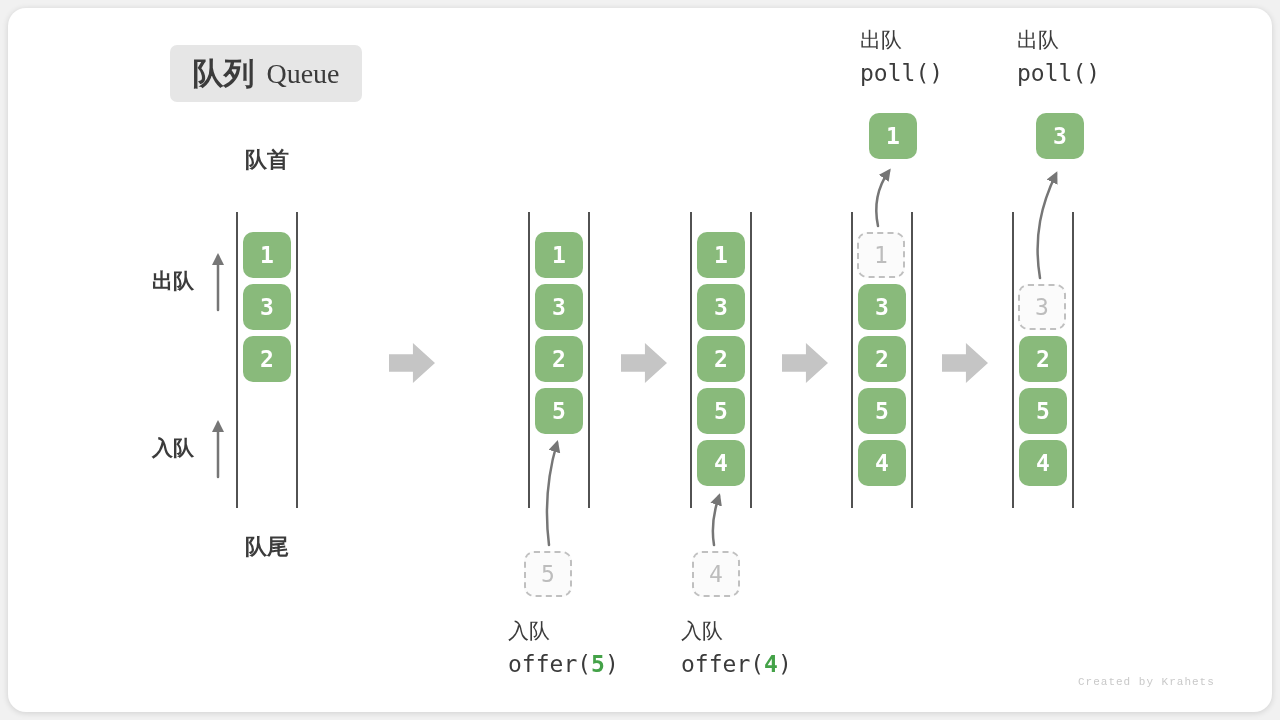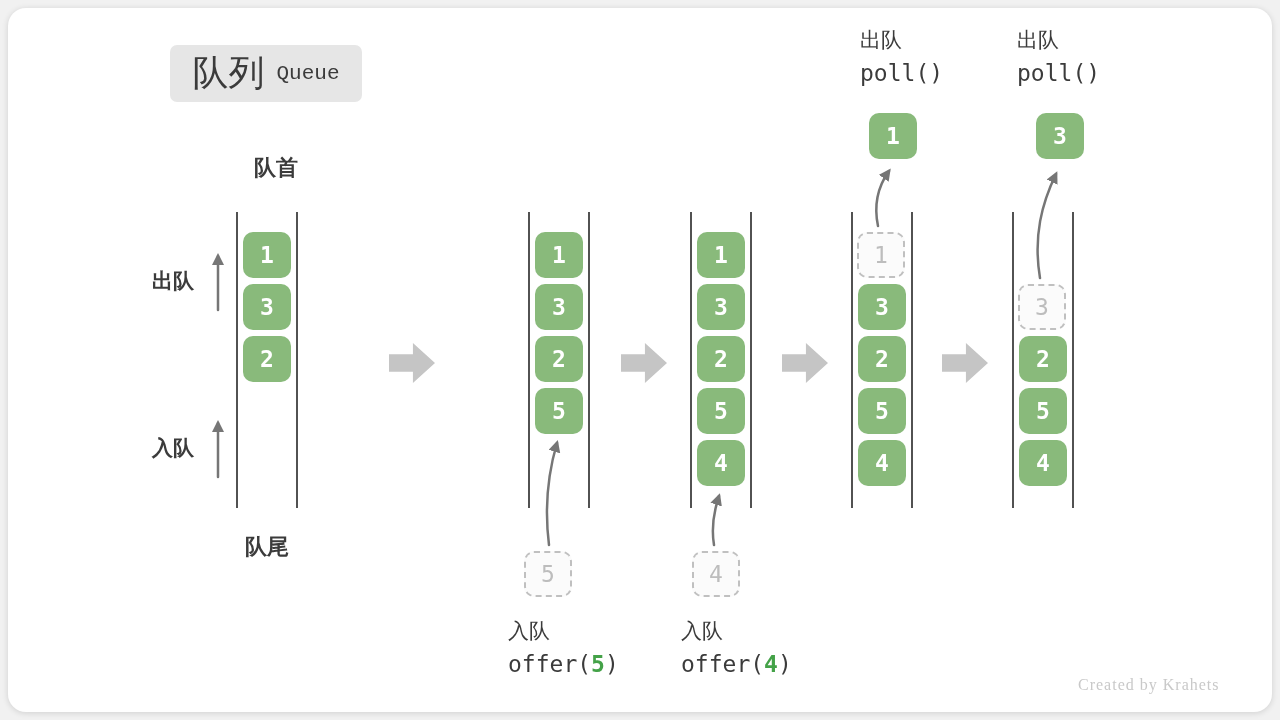--- a/index.html
+++ b/index.html
@@ -24,22 +24,22 @@
   .card{
     position:absolute;left:8px;top:8px;width:1264px;height:704px;
     background:#FFFFFF;border-radius:18px;
     box-shadow:0 1px 6px rgba(0,0,0,.14);
   }
   .abs{position:absolute;}
   .badge{
     display:flex;align-items:center;justify-content:center;gap:12px;
     background:var(--badge-bg);border-radius:7px;
   }
-  .badge .zh{font-size:36px;font-weight:400;}
-  .badge .en{font-family:Liberation Mono, monospace;font-size:21px;}
+  .badge .zh{font-size:31px;font-weight:700;}
+  .badge .en{font-family:Liberation Serif, serif;font-size:28px;}
   .lbl-bold{font-size:21px;font-weight:700;color:var(--text-dark);}
   .lbl{font-size:21px;font-weight:400;color:var(--text-dark);}
   .code{font-family:"DejaVu Sans Mono","Liberation Mono",monospace;font-size:23px;color:var(--text-dark);}
   .code .arg{color:var(--accent-green);font-weight:700;}
   .walls{
     border-left:2px solid var(--line-dark);
     border-right:2px solid var(--line-dark);
     width:62px;height:296px;top:212px;
   }
   .blk{
@@ -56,37 +56,37 @@
     font-size:23px;font-weight:400;
     display:flex;align-items:center;justify-content:center;
   }
   .bigarrow{
     width:46px;height:40px;background:var(--arrow-gray);
     clip-path:polygon(0% 28%,52% 28%,52% 0%,100% 50%,52% 100%,52% 72%,0% 72%);
   }
   .opgroup{line-height:1.0;}
   .opgroup .lbl, .opgroup .lbl-bold{display:block;margin-bottom:11px;}
   .watermark{
-    font-family:Liberation Serif, serif;
-    font-size:16px;color:var(--watermark);letter-spacing:1px;
+    font-family:Liberation Mono, monospace;
+    font-size:11px;color:var(--watermark);letter-spacing:1px;
   }
   svg.overlay{position:absolute;left:0;top:0;width:1280px;height:720px;pointer-events:none;}
 </style>
 </head>
 <body>
 
 <div id="stage">
   <div class="card"></div>
 
   <div class="abs badge" style="left:170px;top:45px;width:192px;height:57px;">
     <span class="zh">队列</span>
     <span class="en">Queue</span>
   </div>
 
-  <div class="abs lbl-bold" style="left:236px;top:153px;width:62px;text-align:right;font-size:22px;">队首</div>
+  <div class="abs lbl-bold" style="left:236px;top:145px;width:62px;text-align:center;font-size:22px;">队首</div>
   <div class="abs lbl-bold" style="left:236px;top:532px;width:62px;text-align:center;font-size:22px;">队尾</div>
 
   <div class="abs lbl-bold" style="left:152px;top:267px;">出队</div>
   <div class="abs lbl-bold" style="left:152px;top:434px;">入队</div>
 
   <div class="abs walls" style="left:236px;"></div>
   <div class="abs walls" style="left:528px;"></div>
   <div class="abs walls" style="left:690px;"></div>
   <div class="abs walls" style="left:851px;"></div>
   <div class="abs walls" style="left:1012px;"></div>

